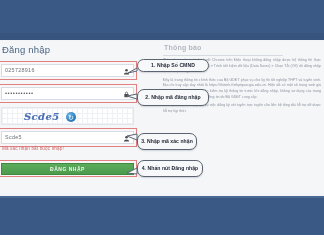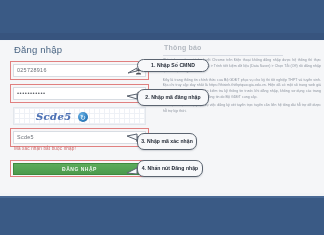--- a/index.html
+++ b/index.html
@@ -15,21 +15,21 @@
   .topbar{position:absolute;left:0;top:0;width:324px;height:40px;background:#3a5a85;}
   .topbar-shade{position:absolute;left:0;bottom:0;width:324px;height:7px;background:#37547d;opacity:.85;}
   .bottombar{position:absolute;left:0;top:196px;width:324px;height:39px;background:#3a5a85;}
   .bottombar-top{position:absolute;left:0;top:0;width:324px;height:2px;background:#4a6a95;}
 
   
   .content{position:absolute;left:0;top:40px;width:324px;height:156px;background:#f2f4f7;}
   .content-sheet{position:absolute;left:0;top:1px;width:324px;height:152px;background:#f5f6f8;}
 
   
-  .login-col{position:absolute;left:12px;top:44px;width:142px;height:150px;}
+  .login-col{position:absolute;left:0;top:44px;width:142px;height:150px;}
   .login-title{
     position:absolute;left:2px;top:0px;
     font-size:9.5px;color:#4a6583;letter-spacing:.2px;white-space:nowrap;
   }
 
   
   .hl{position:absolute;border:1.2px solid #e08080;background:rgba(255,245,245,.35);box-sizing:border-box;}
   .hl-user{left:-2px;top:17px;width:139px;height:19px;}
   .hl-pass{left:-2px;top:40px;width:139px;height:19px;}
   .hl-cap{left:-2px;top:84px;width:139px;height:19px;}

